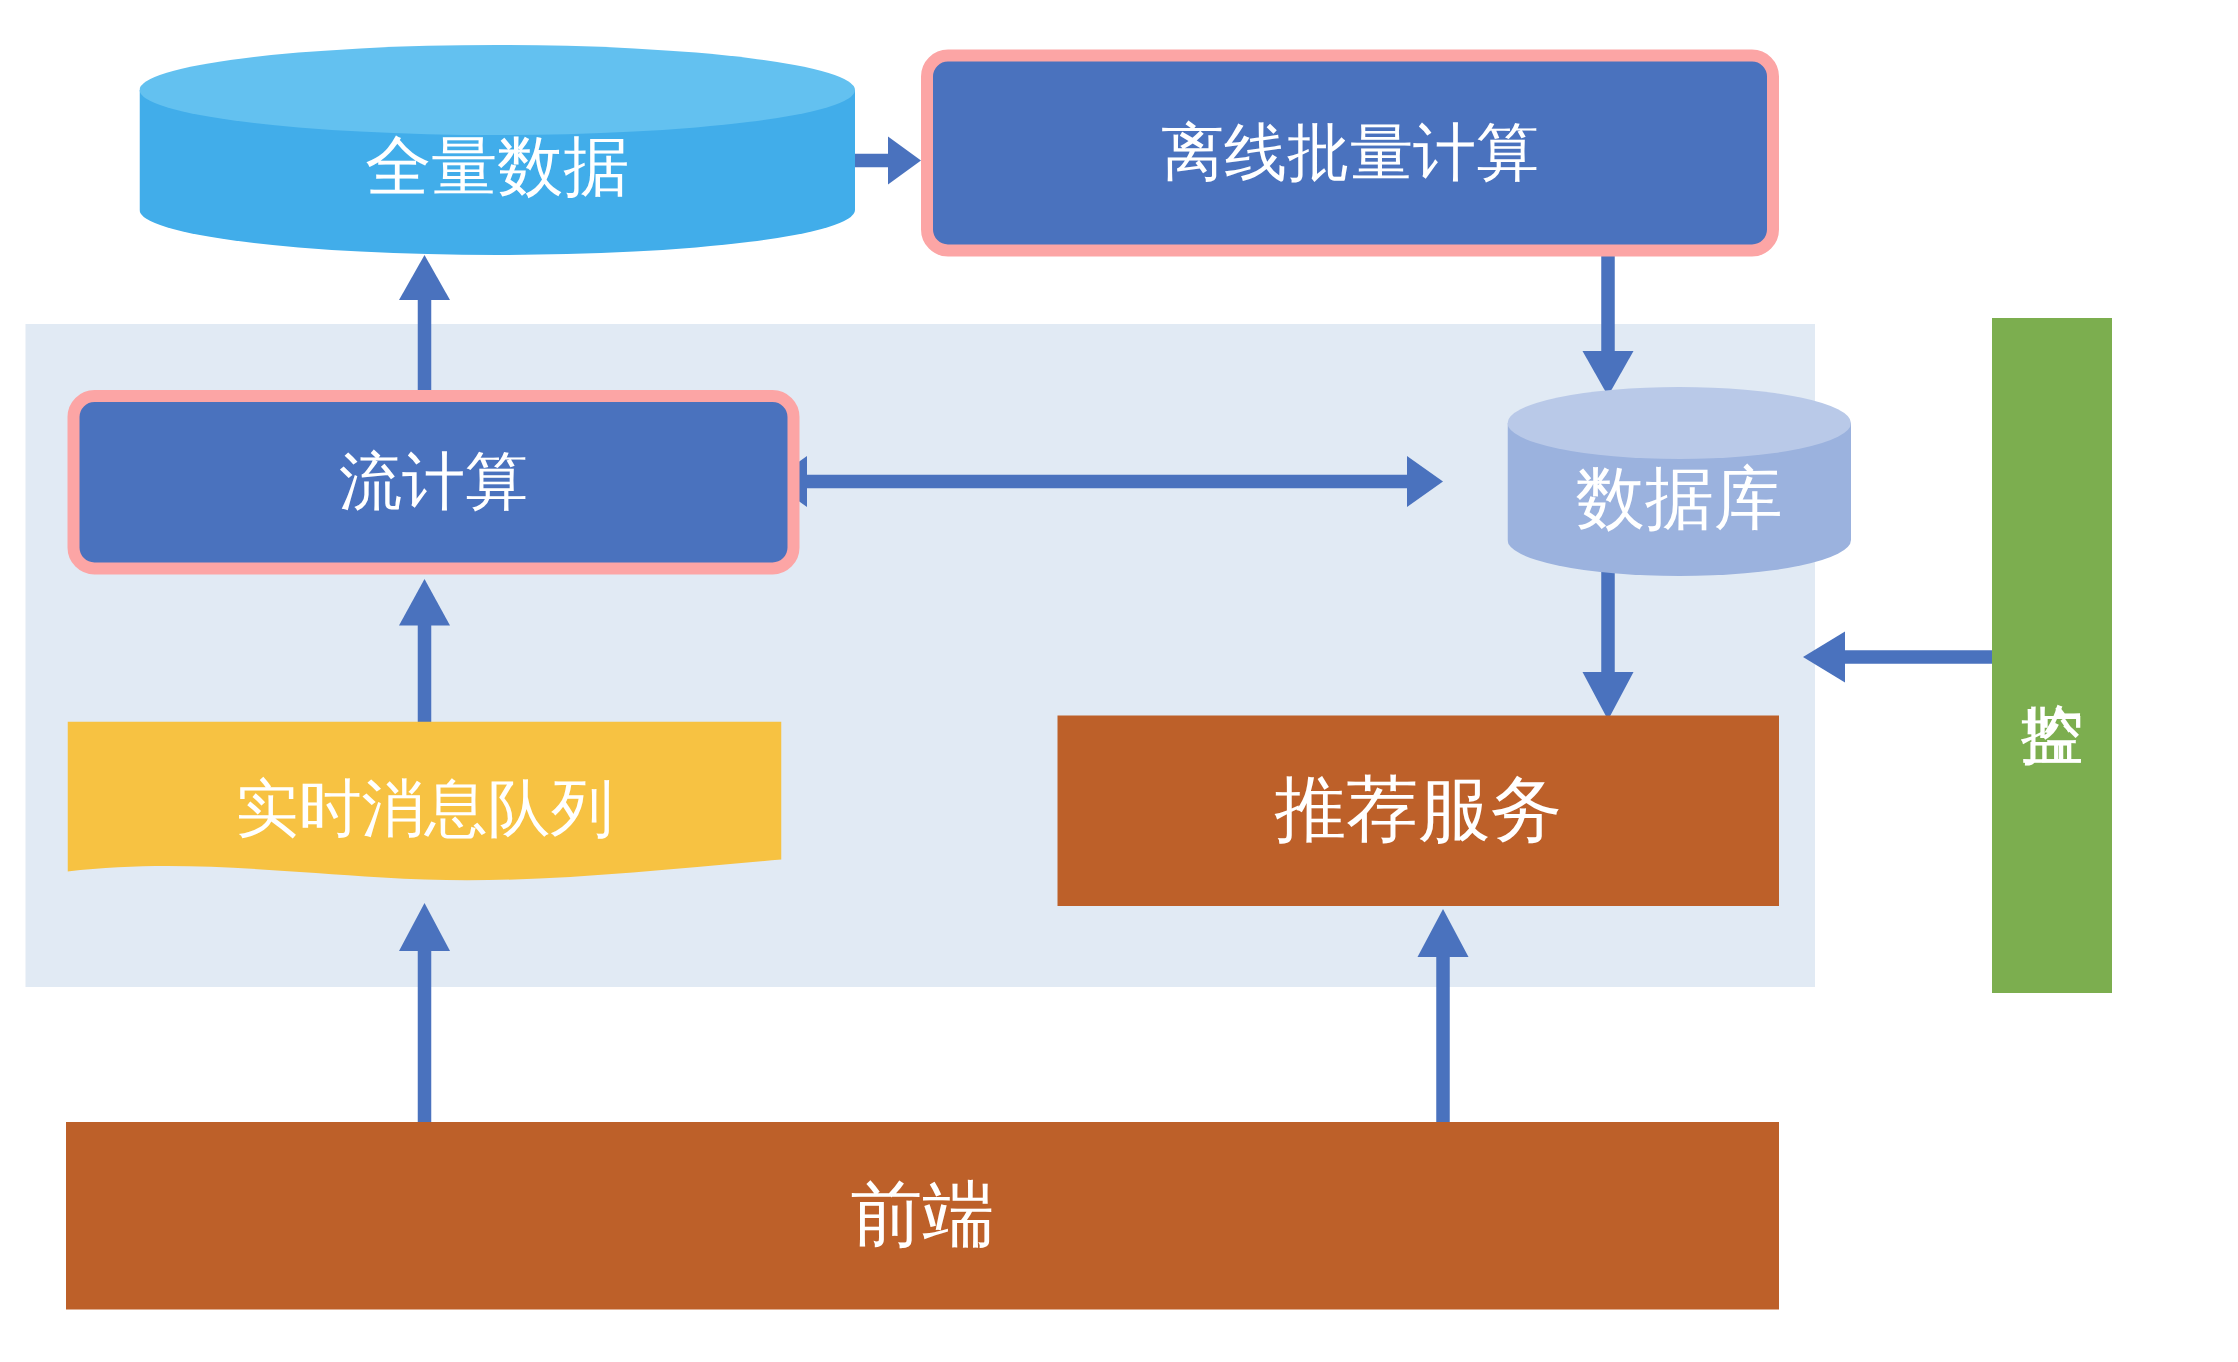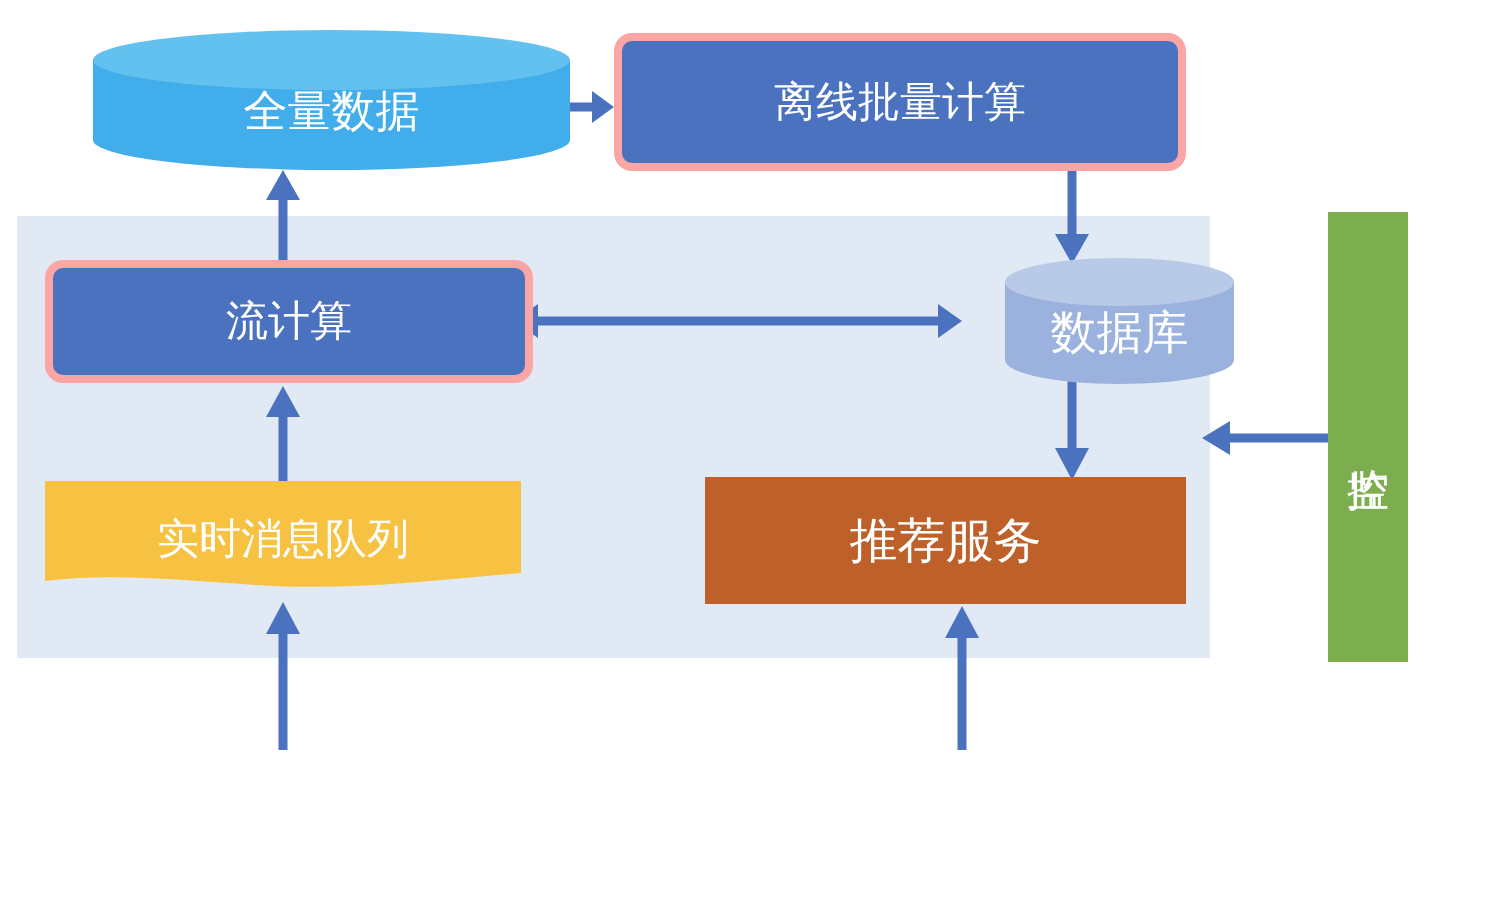--- a/index.html
+++ b/index.html
@@ -202,18 +202,21 @@
                C380,100 300,110 210,104
                C130,99 70,92 0,100 Z" fill="#F7C242"></path>
     </svg>
     <div class="doc-text">实时消息队列</div>
   </div>
 
   <div class="abs shape rect-box orange" style="left:705px; top:477px; width:481px; height:127px;">
     <span class="label">推荐服务</span>
   </div>
 
+  <div class="abs shape rect-box orange" style="left:44px; top:748px; width:1142px; height:125px;">
+    <span class="label">前端</span>
+  </div>
 
   <div class="abs shape rect-box green" style="left:1328px; top:212px; width:80px; height:450px;">
     <span class="vert-label">监控</span>
   </div>
 
 </div>
 
 </body></html>

